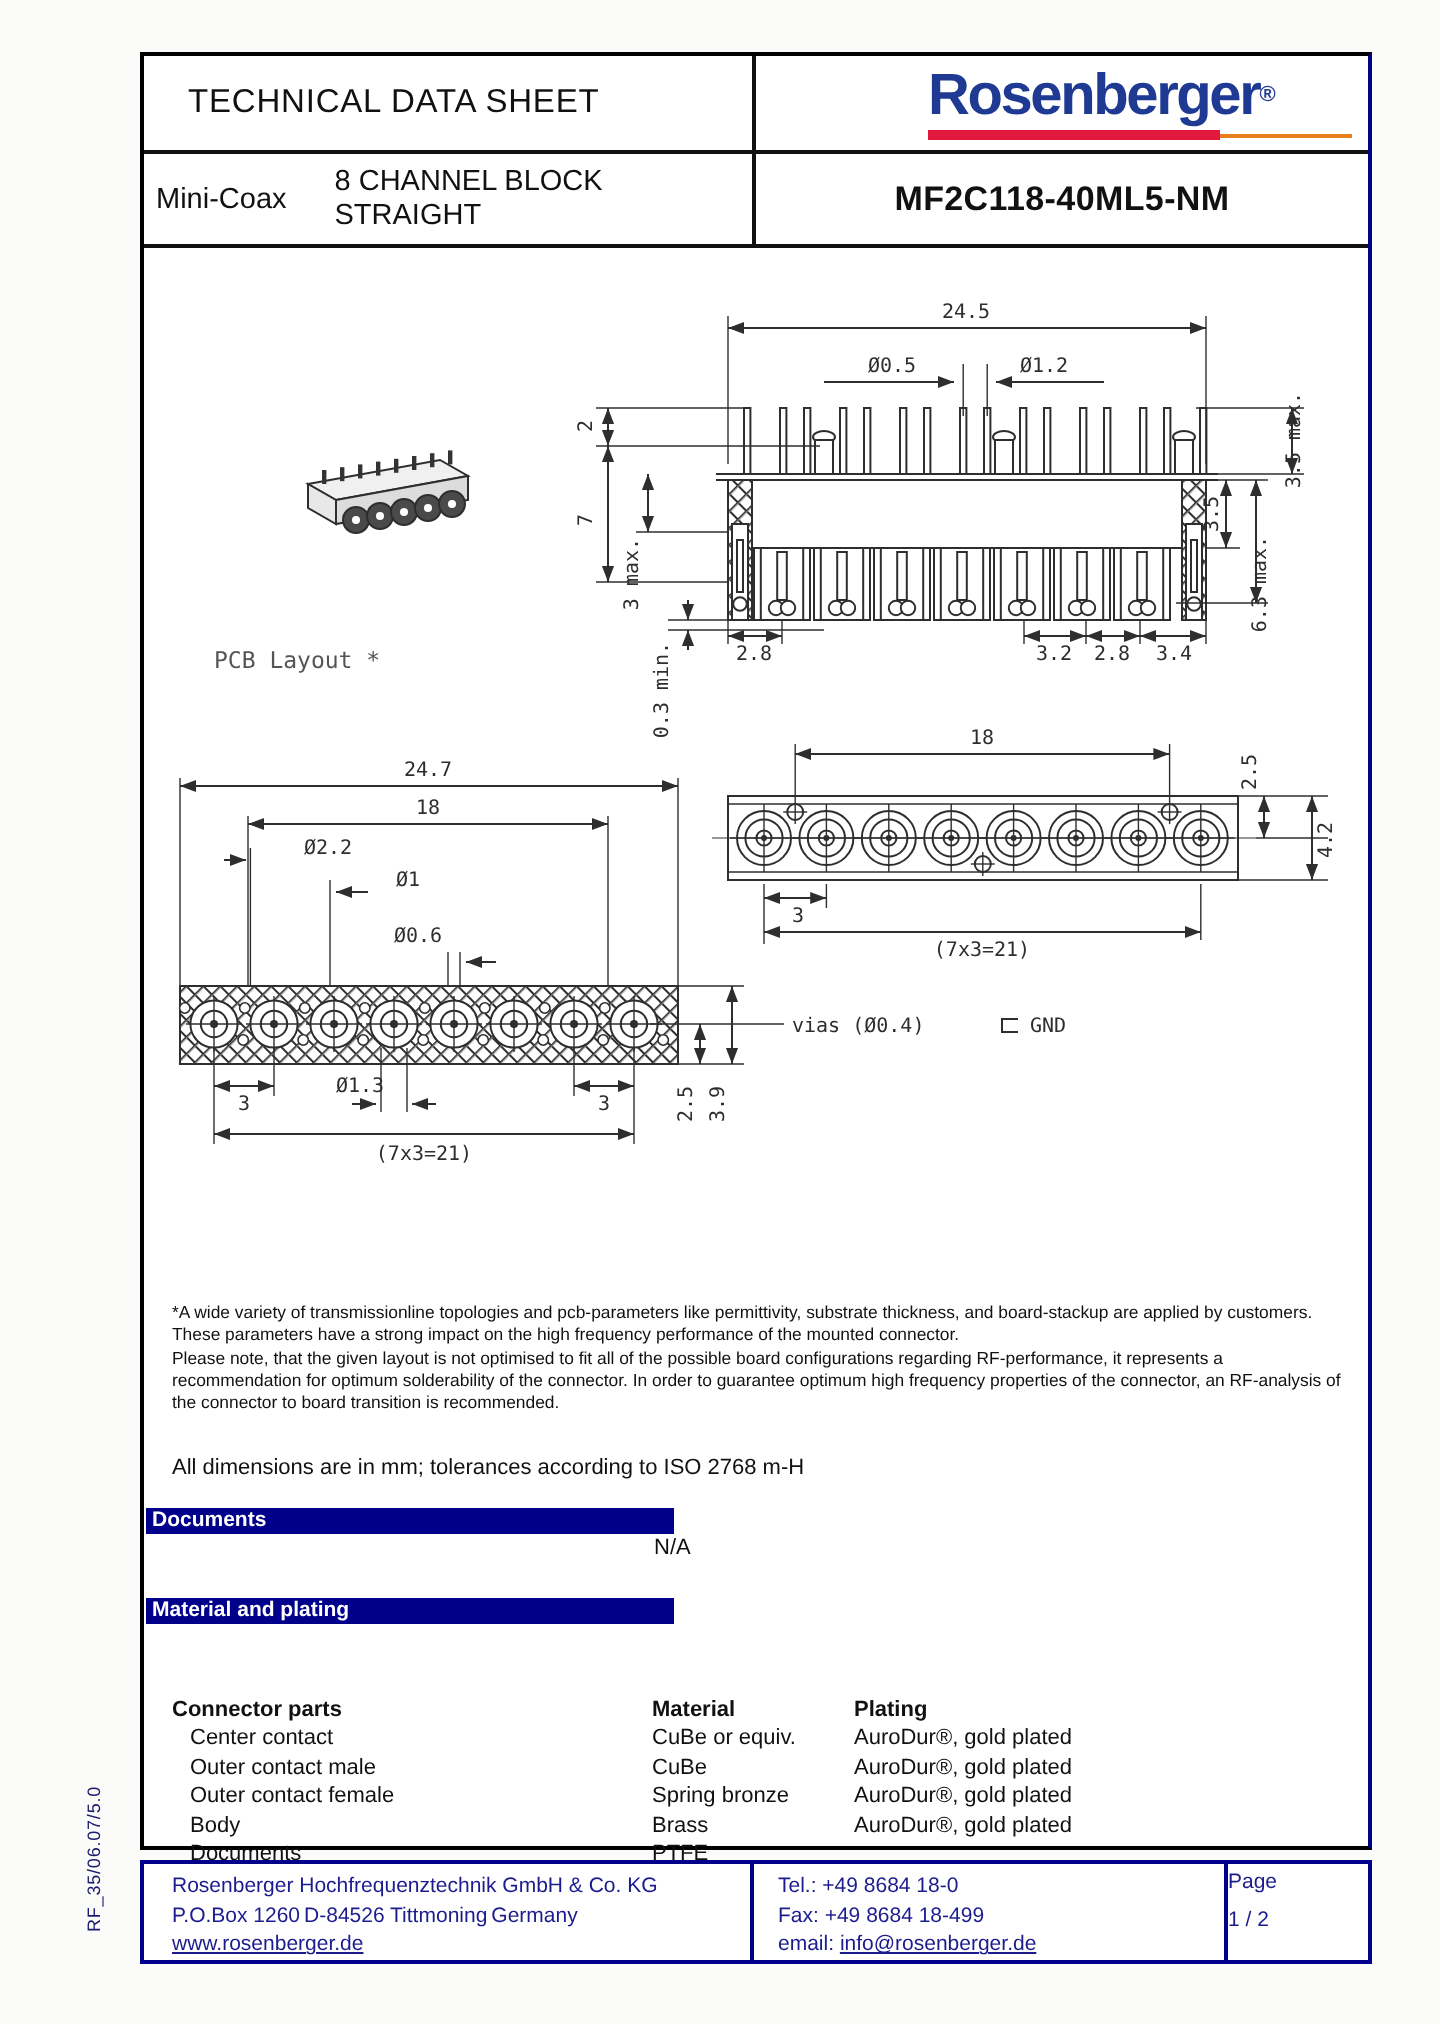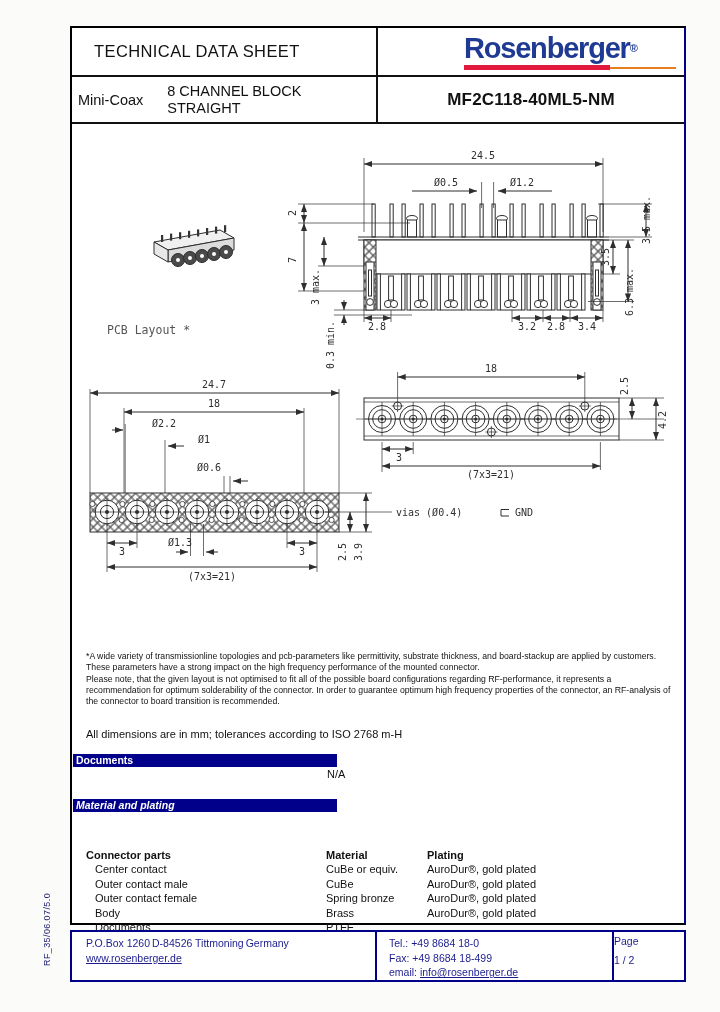--- a/index.html
+++ b/index.html
@@ -28,21 +28,21 @@
              font-weight:bold;font-size:17px;letter-spacing:.2px;}
   
   .body-area{position:relative;height:803px;}
   .drw{position:absolute;left:0;top:0;}
   .notes{position:absolute;left:14px;top:527px;width:592px;font-size:8.7px;line-height:1.3;}
   .notes p{margin:0;}
   .dims-note{position:absolute;left:14px;top:604px;font-size:11px;}
   .bar{position:absolute;left:1px;width:264px;height:13px;background:#00008b;color:#fff;
        font-size:10.5px;font-weight:bold;line-height:13px;padding-left:3px;box-sizing:border-box;}
   .bar-docs{top:630px;}
-  .bar-mat{top:675px;font-style:italic;}
+  .bar-mat{top:675px;}
   .docs-value{position:absolute;left:255px;top:644px;font-size:11px;}
   .mat-table{position:absolute;left:14px;top:724px;width:575px;font-size:11px;}
   .mt-row{display:grid;grid-template-columns:240px 101px auto;line-height:14.4px;}
   .mt-head span{font-weight:bold;}
   .ind{padding-left:9px;}
   
   .footer{position:absolute;left:70px;top:930px;width:616px;height:52px;border:2px solid #00008b;
           display:flex;color:#1c1c8f;font-size:10.5px;background:#fff;box-sizing:border-box;}
   .f-left{width:305px;border-right:2px solid #00008b;padding:4px 0 0 14px;line-height:1.4;box-sizing:border-box;}
   .f-mid{flex:1;border-right:2px solid #00008b;padding:4px 0 0 12px;line-height:1.4;box-sizing:border-box;}
@@ -393,20 +393,21 @@
         <span class="ind">Documents</span>
         <span>PTFE</span>
         <span></span>
       </div>
     </div>
   </div>
 </div>
 
 <div class="footer">
   <div class="f-left">
+    <div>Rosenberger Hochfrequenztechnik GmbH &amp; Co. KG</div>
     <div class="addr">
       <span>P.O.Box 1260</span><span>D-84526 Tittmoning</span><span>Germany</span>
     </div>
     <a class="lnk" href="#">www.rosenberger.de</a>
   </div>
   <div class="f-mid">
     <div>Tel.: +49 8684  18-0</div>
     <div>Fax: +49 8684 18-499</div>
     <div>
       <span>email:</span>

